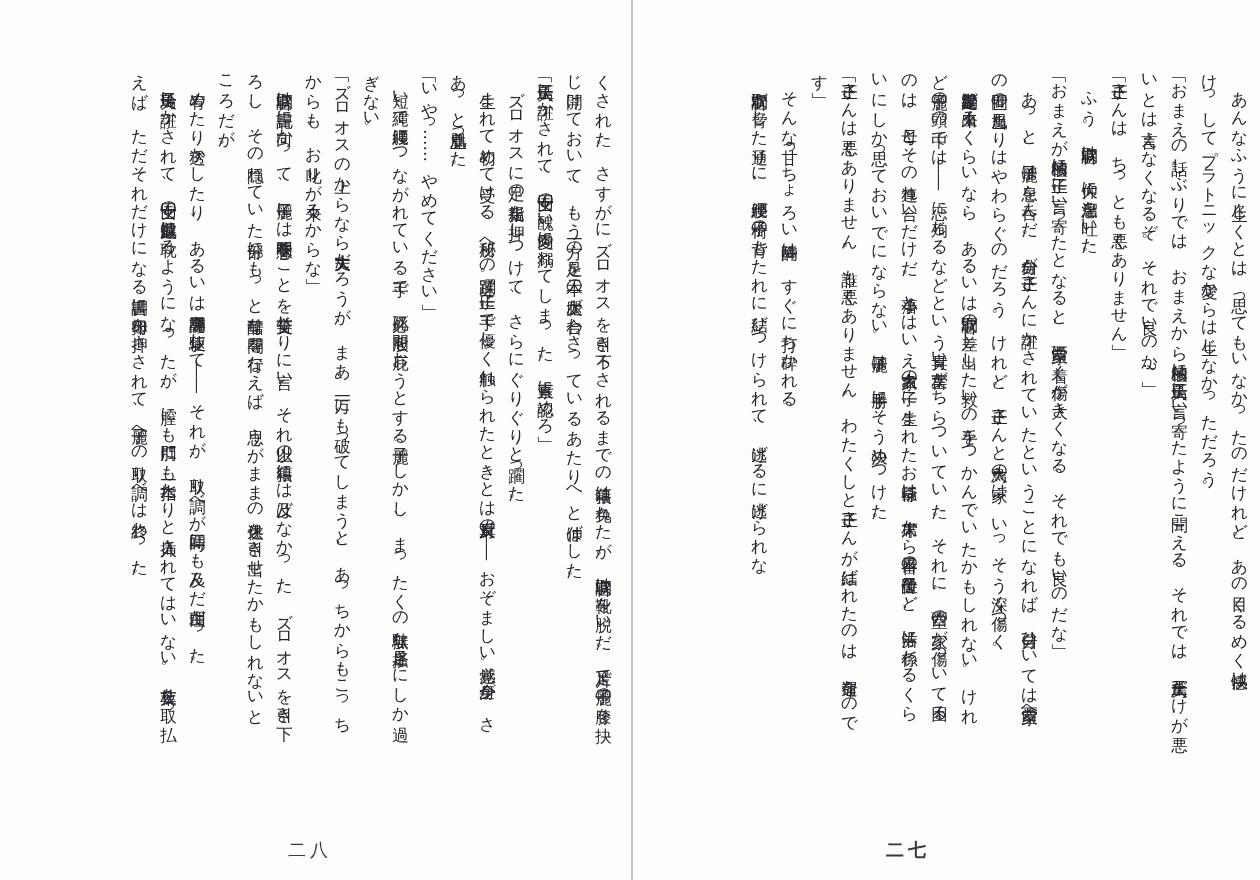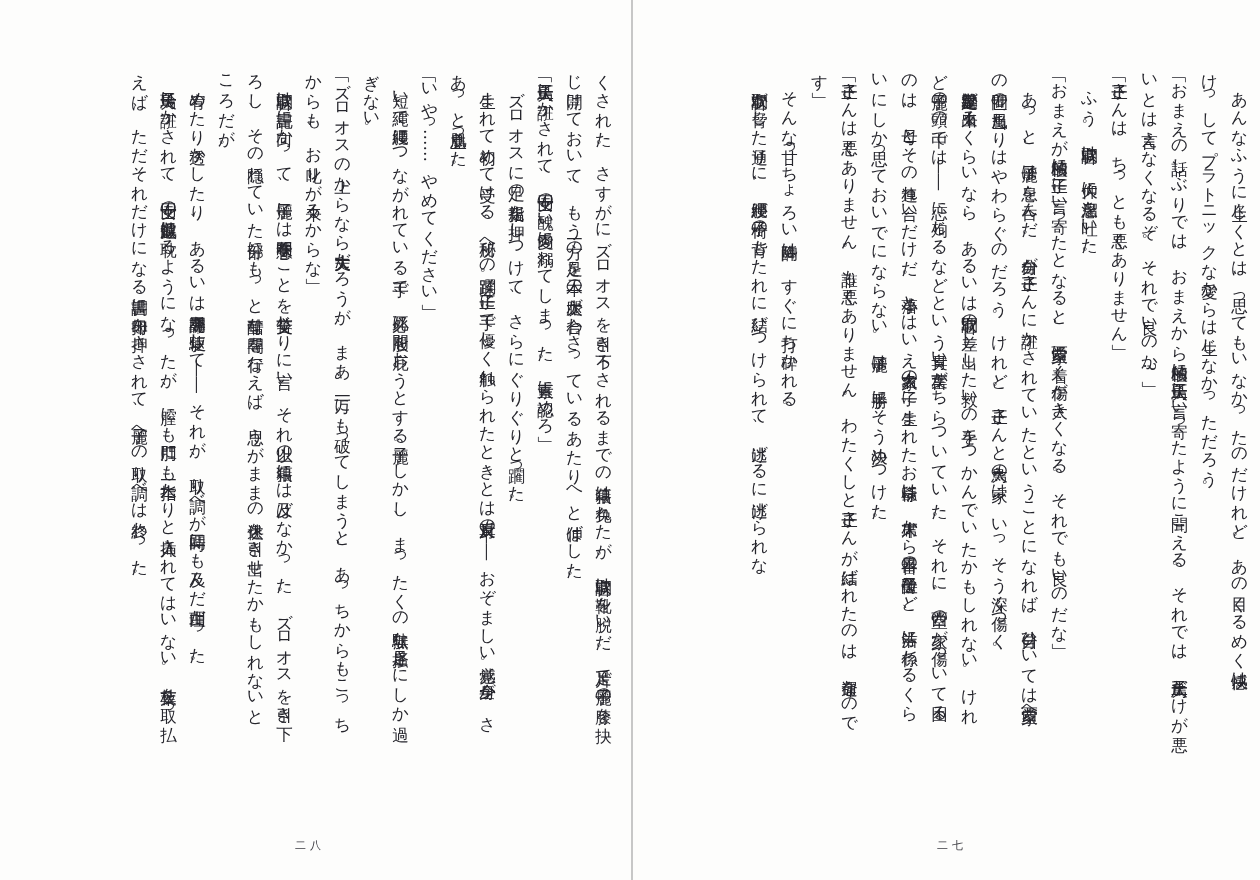--- a/index.html
+++ b/index.html
@@ -47,25 +47,25 @@
   }
   .para{margin:0;}
   .indent-full{text-indent:1em;}
   .indent-half{text-indent:0.55em;}
   .indent-none{text-indent:0;}
   .folio{
     position:absolute;
     top:838px;
     width:80px;
     text-align:center;
-    font-size:11px;
+    font-size:18px;
     letter-spacing:4px;
     color:var(--folio);
   }
-  .folio.right{left:912px;}
+  .folio.right{left:868px;font-weight:bold;}
   .folio.left{left:270px;}
 </style>
 </head>
 <body>
 
 <div class="spread">
 
   <div class="page-text left">
       <p class="para indent-none">くされた。さすがにズロオスを引き下ろされるまでの狼藉は免れたが。取調官は靴を脱いだ。片足で麗子の膝を抉じ開けておいて、もう一方の足を二本の太腿が合わさっているあたりへと伸ばした。</p>
       <p class="para indent-half">「大鳥正子に誑かされて、女同士の醜い肉愛に溺れてしまった。素直に認めろ」</p>

